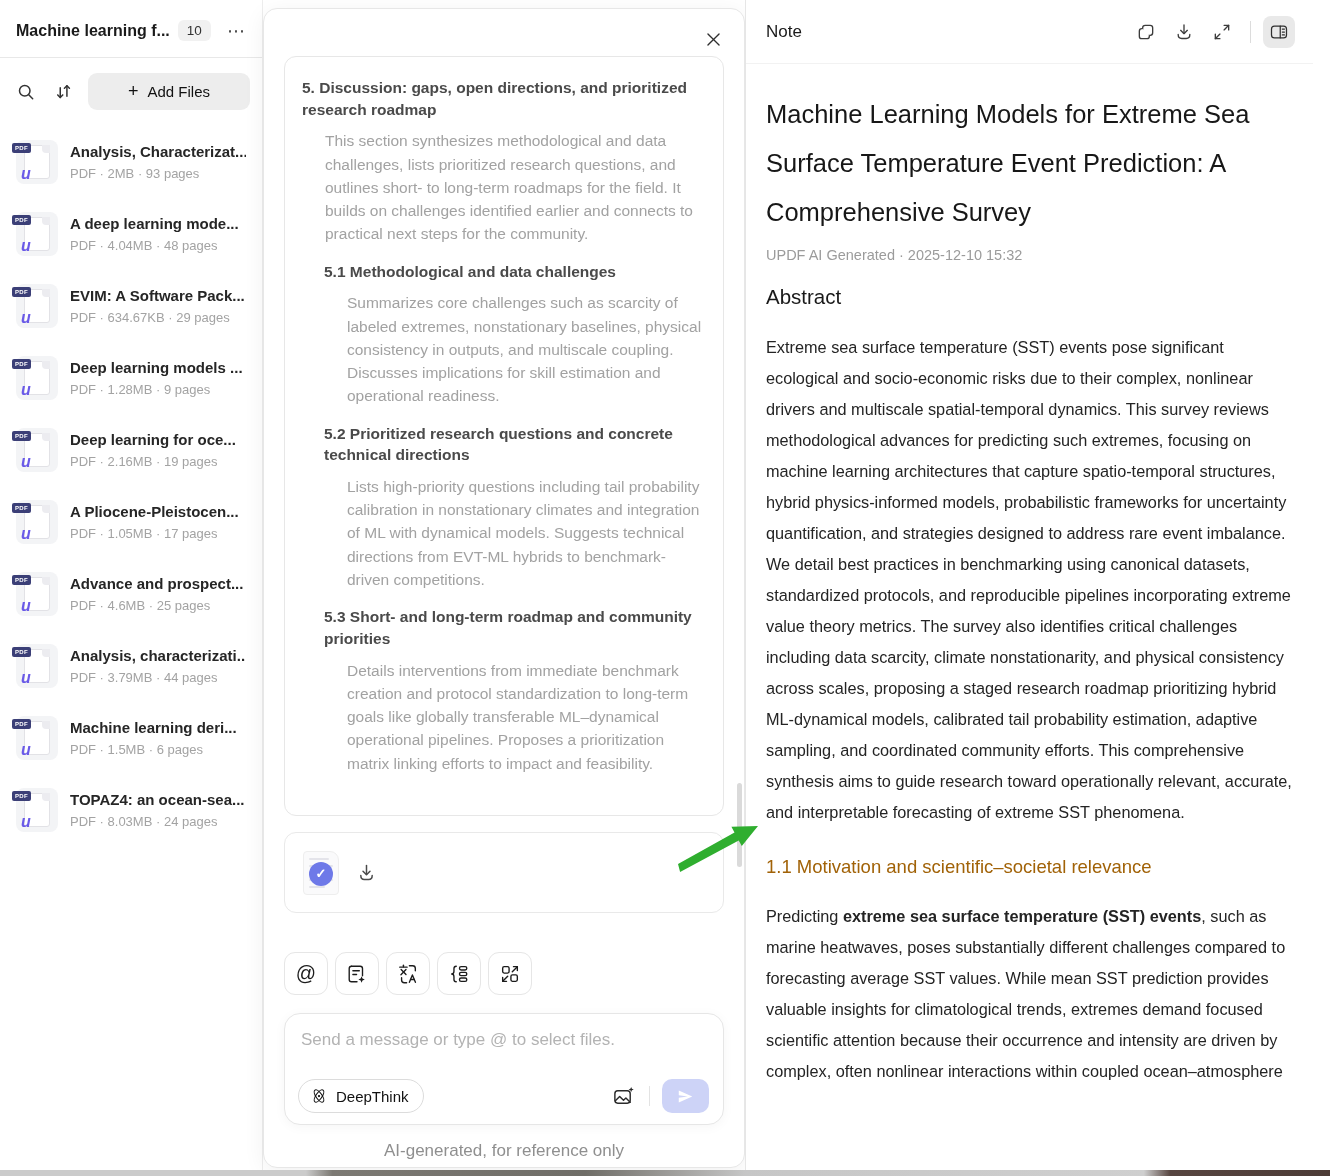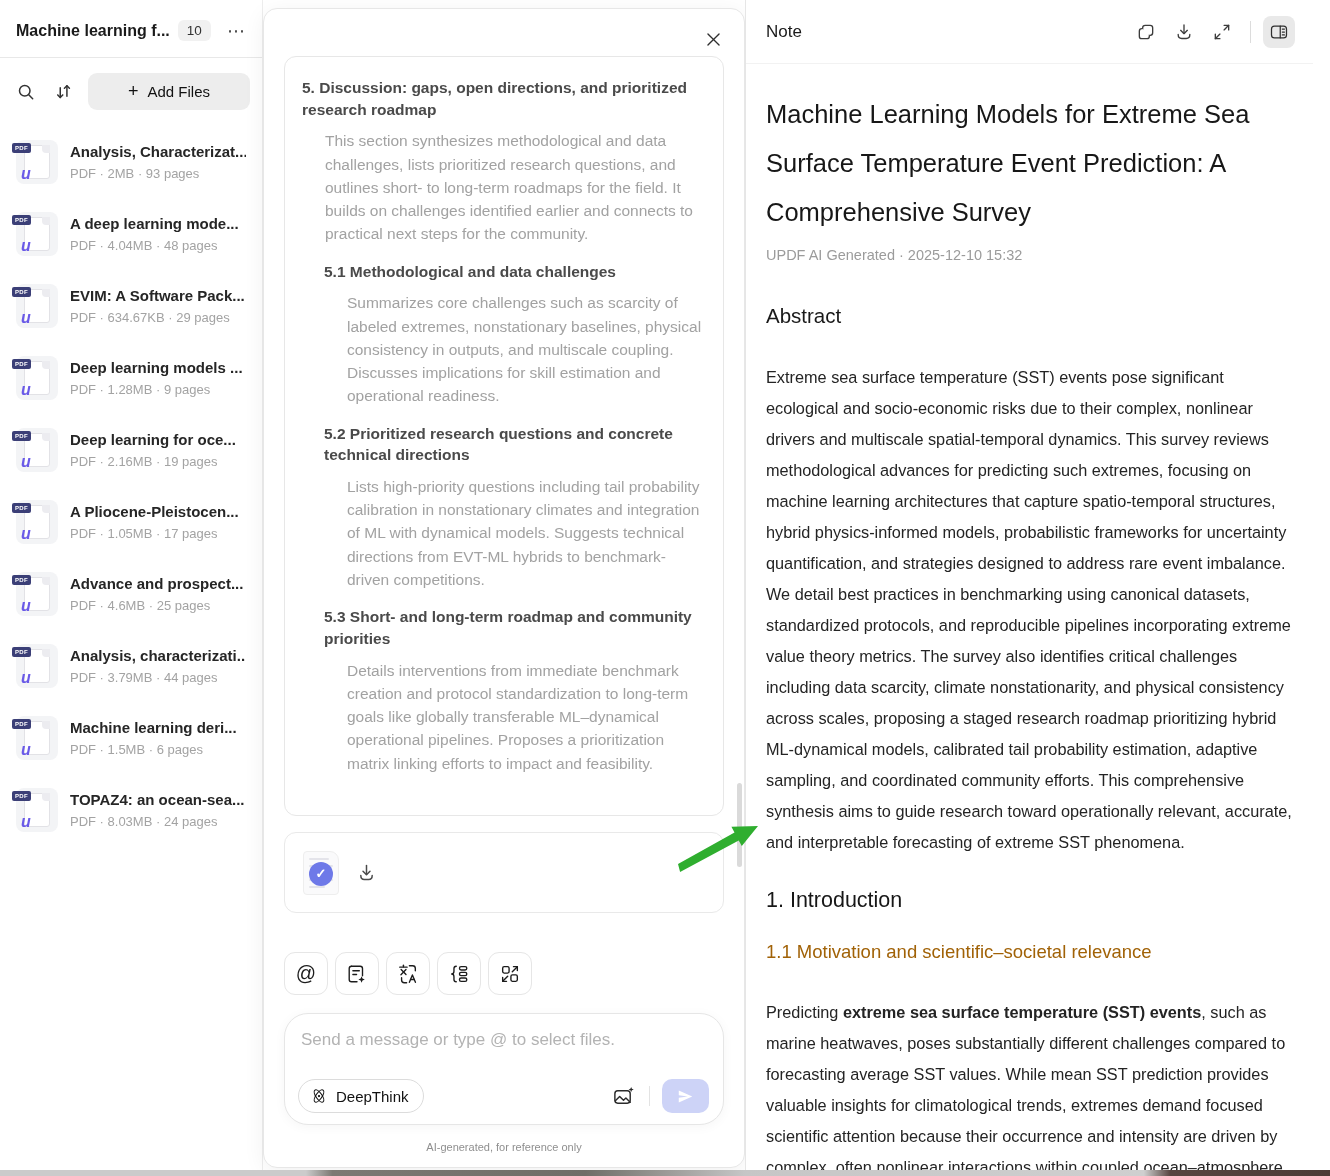--- a/index.html
+++ b/index.html
@@ -43,44 +43,44 @@
   .doc-check { position:absolute; left:8px; top:13px; width:24px; height:24px; background:#6e79e8; border-radius:50%; display:flex; align-items:center; justify-content:center; color:#fff; font-size:13px; font-weight:700; }
   .rc-texts { min-width:0; flex:1; }
   .rc-title { font-size:16.5px; font-weight:700; color:#1e1e1e; white-space:nowrap; overflow:hidden; }
   .rc-meta { font-size:13.5px; color:#9e9e9e; margin-top:7px; white-space:nowrap; }
   .rc-download { flex:none; cursor:pointer; display:flex; }
 
   .chip-row { position:absolute; left:20px; top:943px; display:flex; gap:7px; }
   .chip { width:44px; height:43px; background:#fff; border:1px solid #e6e6e6; border-radius:11px; display:flex; align-items:center; justify-content:center; cursor:pointer; }
   .chip .at { font-size:20px; color:#1c1c1c; }
 
-  .composer { position:absolute; left:20px; right:20px; top:1004px; height:112px; border:1px solid #e6e6e6; border-radius:24px; background:#fff; box-shadow:0 2px 12px rgba(0,0,0,.04); padding:16px 16px 12px 16px; }
+  .composer { position:absolute; left:20px; right:20px; top:1004px; height:112px; border:1px solid #e6e6e6; border-radius:16px; background:#fff; box-shadow:0 2px 12px rgba(0,0,0,.04); padding:16px 16px 12px 16px; }
   .composer-input { width:100%; border:none; outline:none; font-family:inherit; font-size:17px; color:#333; background:transparent; }
   .composer-input::placeholder { color:#b3b3b3; }
   .composer-bottom { position:absolute; left:13px; right:14px; bottom:11px; display:flex; align-items:center;gap:12px; }
   .deepthink { display:flex; align-items:center; gap:8px; border:1px solid #dcdcdc; border-radius:18px; background:#fff; padding:7px 14px 7px 11px; font-size:15px; font-weight:500; color:#111; font-family:inherit; cursor:pointer; }
   .comp-right { margin-left:auto; display:flex; align-items:center; }
   .img-btn { border:none; background:transparent; cursor:pointer; display:flex; padding:2px; }
   .comp-divider { width:1px; height:20px; background:#e3e3e3; margin:0 12px; }
   .send-btn { width:47px; height:34px; border:none; border-radius:10px; background:#cdd3f7; display:flex; align-items:center; justify-content:center; cursor:pointer; }
-  .disclaimer { position:absolute; left:0; right:0; top:1132px; text-align:center; font-size:11px; color:#8f8f8f; }
+  .disclaimer { position:absolute; left:0; right:0; top:1132px; text-align:center; font-size:17px; color:#8f8f8f; }
 
   
   .note-panel { position:absolute; left:745px; top:0; width:568px; height:1170px; background:#fff; border-left:1px solid #e6e6e6; }
   .note-header { height:64px; display:flex; align-items:center; padding:0 18px 0 20px; border-bottom:1px solid #f2f2f2; }
   .note-header-title { font-size:17px; color:#1a1a1a; }
   .nh-icons { margin-left:auto; display:flex; align-items:center; gap:6px; }
   .nh-btn { width:32px; height:32px; border:none; background:transparent; border-radius:8px; display:flex; align-items:center; justify-content:center; cursor:pointer; }
   .nh-btn.active { background:#e9e9e9; }
   .nh-divider { width:1px; height:22px; background:#dcdcdc; margin:0 6px; }
   .note-content { padding:26px 16px 0 20px; }
   .note-title { font-size:25.5px; font-weight:400; color:#171717; line-height:49px; }
   .note-byline { font-size:14.5px; color:#9b9b9b; margin-top:10px; }
-  .note-h2 { font-size:20.5px; font-weight:500; color:#191919; margin-top:41px; }
-  .note-body { font-size:16.3px; color:#242424; line-height:31px; margin-top:34px; }
+  .note-h2 { font-size:20.5px; font-weight:500; color:#191919; margin-top:22px; }
+  .note-body { font-size:16.3px; color:#242424; line-height:31px; margin-top:23px; }
   .note-h2b { font-size:21.5px; font-weight:400; color:#171717; margin-top:30px; }
   .note-h3 { font-size:18.5px; font-weight:400; color:#a16207; margin-top:28px; }
   .note-body b { font-weight:700; }
 
   
   .green-arrow { position:absolute; left:678px; top:816px; z-index:60; pointer-events:none; }
   .bottom-strip { position:absolute; left:0; top:1170px; width:1330px; height:6px;
     background:linear-gradient(90deg,#cbcbcb 0%,#cbcbcb 23%,#7c7973 25%,#6f6d67 44%,#c6c6c6 56%,#cfcfcf 86%,#574540 88%,#4c3b36 100%); }
   svg.ic { display:block; }
 </style>
@@ -409,21 +409,20 @@
             </svg>
         </button>
       </span>
     </header>
 
     <div class="note-content">
       <h1 class="note-title">Machine Learning Models for Extreme Sea Surface Temperature Event Prediction: A Comprehensive Survey</h1>
       <div class="note-byline">UPDF AI Generated · 2025-12-10 15:32</div>
       <h2 class="note-h2">Abstract</h2>
       <p class="note-body">Extreme sea surface temperature (SST) events pose significant ecological and socio-economic risks due to their complex, nonlinear drivers and multiscale spatial-temporal dynamics. This survey reviews methodological advances for predicting such extremes, focusing on machine learning architectures that capture spatio-temporal structures, hybrid physics-informed models, probabilistic frameworks for uncertainty quantification, and strategies designed to address rare event imbalance. We detail best practices in benchmarking using canonical datasets, standardized protocols, and reproducible pipelines incorporating extreme value theory metrics. The survey also identifies critical challenges including data scarcity, climate nonstationarity, and physical consistency across scales, proposing a staged research roadmap prioritizing hybrid ML-dynamical models, calibrated tail probability estimation, adaptive sampling, and coordinated community efforts. This comprehensive synthesis aims to guide research toward operationally relevant, accurate, and interpretable forecasting of extreme SST phenomena.</p>
-      <h2 class="note-h2b">1. Introduction</h2>
       <h3 class="note-h3">1.1 Motivation and scientific–societal relevance</h3>
       <p class="note-body"><span>Predicting </span><b>extreme sea surface temperature (SST) events</b><span>, such as marine heatwaves, poses substantially different challenges compared to forecasting average SST values. While mean SST prediction provides valuable insights for climatological trends, extremes demand focused scientific attention because their occurrence and intensity are driven by complex, often nonlinear interactions within coupled ocean–atmosphere</span></p>
     </div>
   </section>
 
   <svg class="green-arrow" width="85" height="62" viewBox="0 0 85 62">
     <polygon points="2.1,56 60.7,24.4 63.8,30.1 80,10 53.4,10.7 56.5,16.4 0,48" fill="#2fae2f"></polygon>
   </svg>
 
   <div class="bottom-strip"></div>

